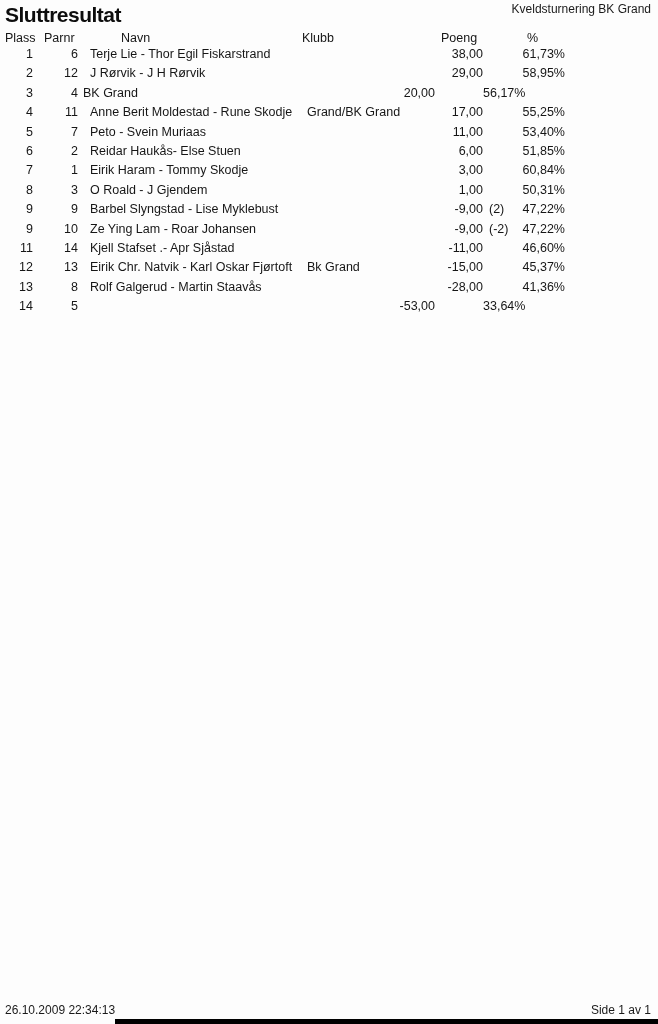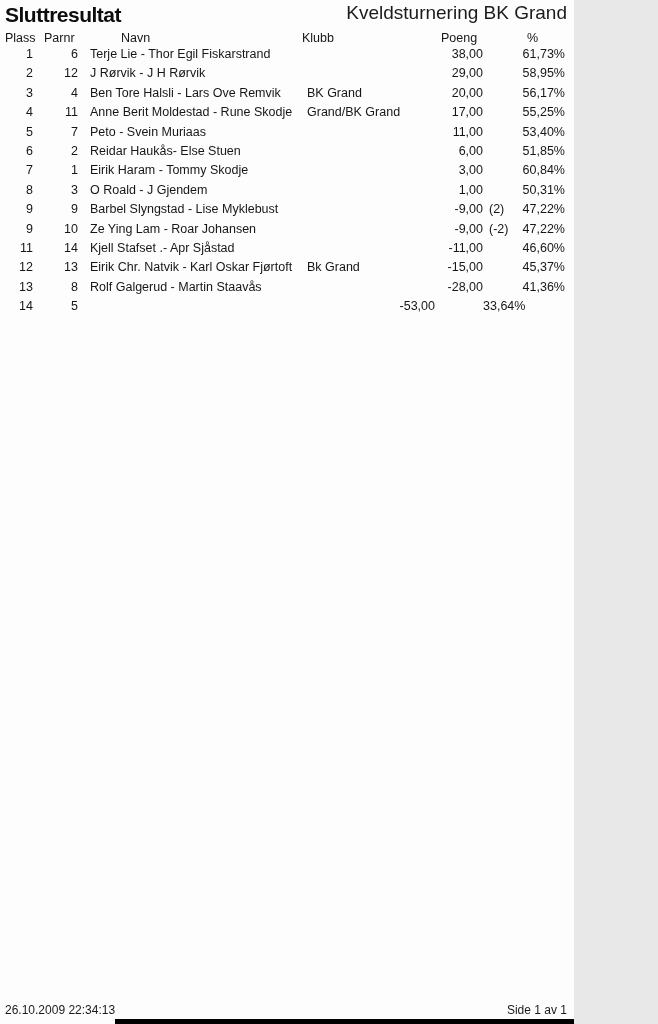--- a/index.html
+++ b/index.html
@@ -3,35 +3,35 @@
 <meta charset="utf-8">
 <style>
   html, body { margin: 0; padding: 0; }
   body {
     width: 658px; height: 1024px;
     background: #e8e8e8;
     font-family: "Liberation Sans", "DejaVu Sans", sans-serif;
   }
   .page {
     position: relative;
-    width: 574px; height: 1024px;
+    width: 658px; height: 1024px;
     background: #fdfdfd;
     color: #161616;
     overflow: hidden;
   }
   .page-title {
     position: absolute; left: 5px; top: 3px;
     margin: 0;
     font-size: 21px; font-weight: bold;
     letter-spacing: -0.5px;
     color: #0d0d0d;
   }
   .event-title {
     position: absolute; right: 7px; top: 2px;
-    font-size: 19px; font-weight: normal;
+    font-size: 12px; font-weight: normal;
     color: #1a1a1a;
     white-space: nowrap;
   }
   .thead { position: absolute; top: 26px; left: 0; width: 658px; height: 15px; }
   .thead span {
     position: absolute; top: 5px;
     font-size: 12.5px; font-weight: normal; white-space: nowrap;
   }
   .h-plass { left: 5px; }
   .h-parnr { left: 44px; }
@@ -99,21 +99,20 @@
         <span class="c-parnr">12</span>
         <span class="c-navn">J Rørvik - J H Rørvik</span>
         <span class="c-klubb"></span>
         <span class="c-poeng">29,00</span>
         <span class="c-note"></span>
         <span class="c-pct">58,95%</span>
       </div>
       <div class="row">
         <span class="c-plass">3</span>
         <span class="c-parnr">4</span>
-        <span class="c-navn">Ben Tore Halsli - Lars Ove Remvik</span>
         <span class="c-klubb">BK Grand</span>
         <span class="c-poeng">20,00</span>
         <span class="c-note"></span>
         <span class="c-pct">56,17%</span>
       </div>
       <div class="row">
         <span class="c-plass">4</span>
         <span class="c-parnr">11</span>
         <span class="c-navn">Anne Berit Moldestad - Rune Skodje</span>
         <span class="c-klubb">Grand/BK Grand</span>

